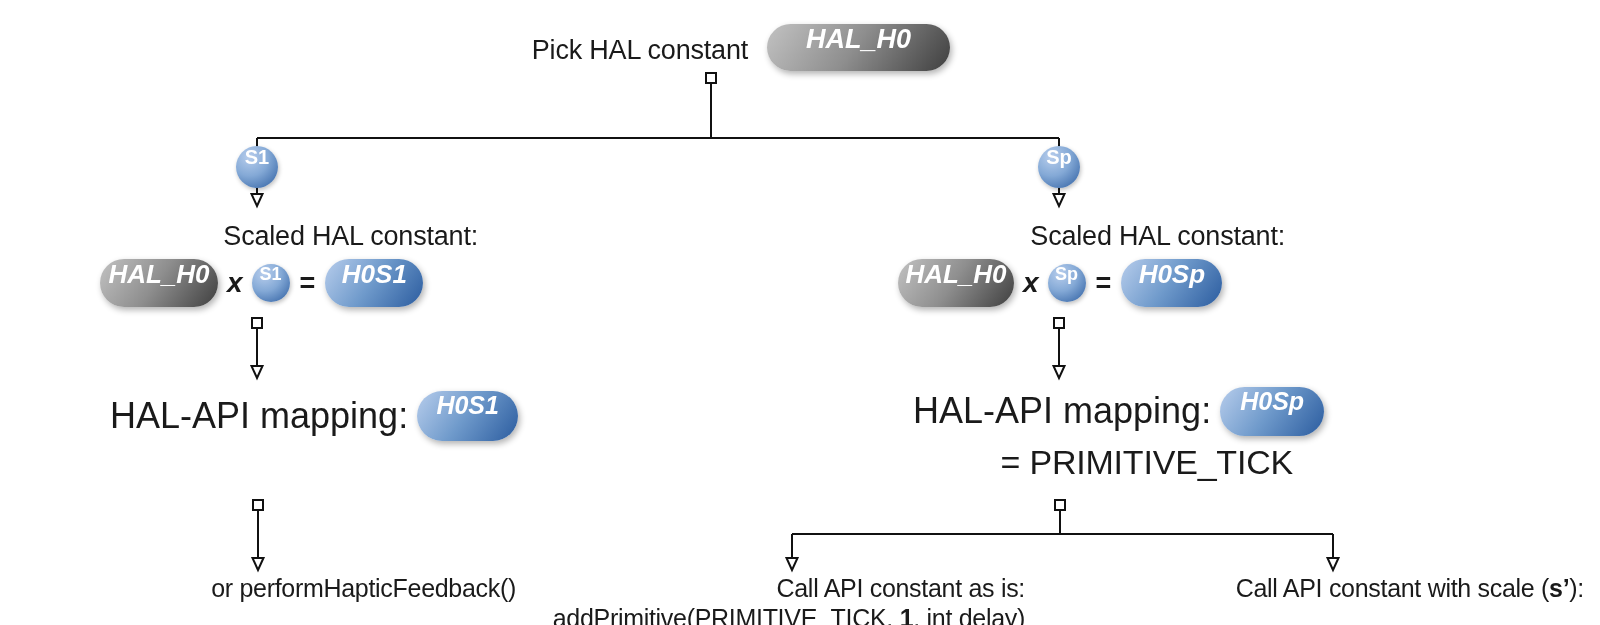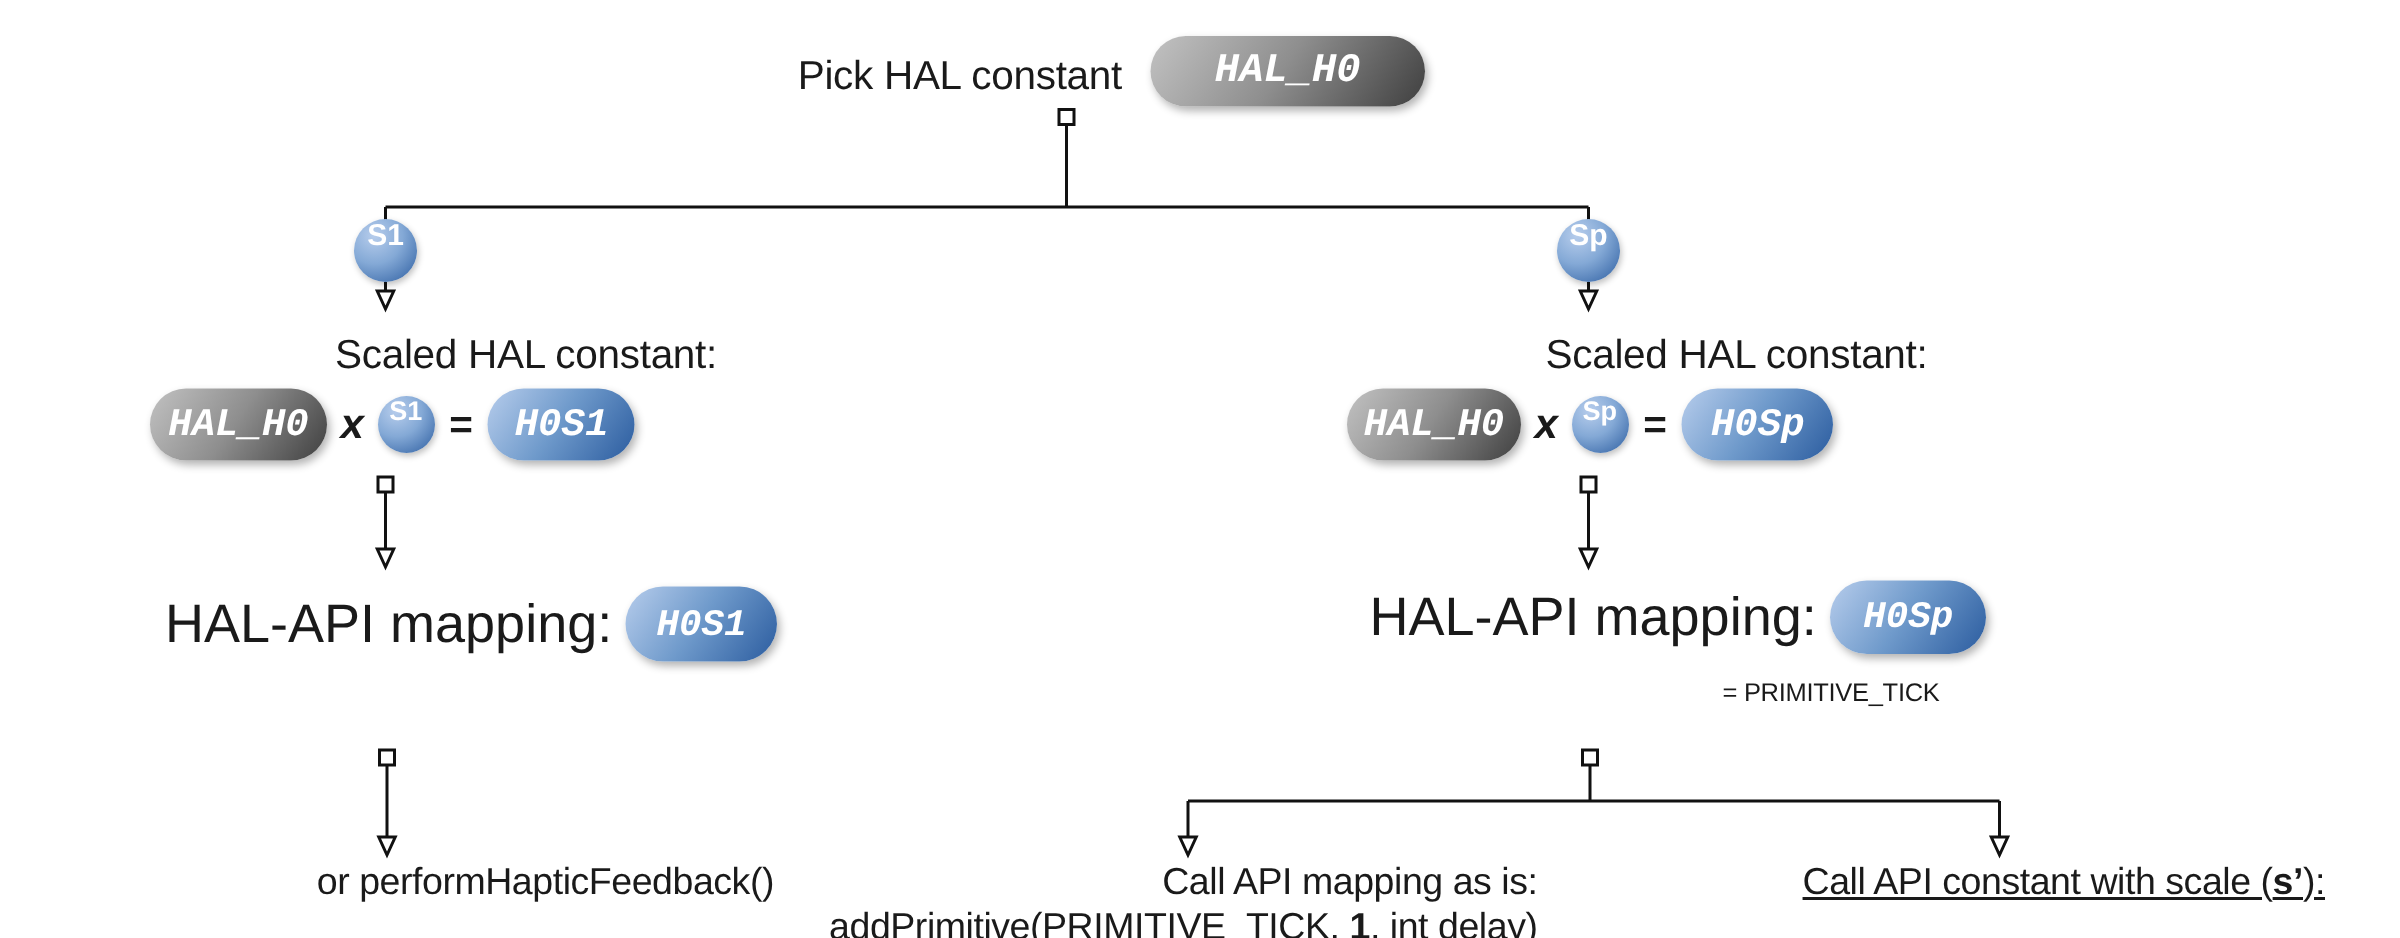--- a/index.html
+++ b/index.html
@@ -8,25 +8,24 @@
     font-family:"Liberation Sans","DejaVu Sans",sans-serif;color:#1a1a1a;margin-top:16px;
   }
   .abs{position:absolute;}
   #connectors{position:absolute;left:0;top:0;width:1600px;height:625px;}
 
   .txt{font-size:26px;line-height:30px;letter-spacing:-0.2px;white-space:nowrap;}
   .center{text-align:right;}
   .right{text-align:right;}
 
   .pill{
-    display:flex;align-items:center;justify-content:center;
+    display:flex;align-items:flex-start;justify-content:center;
     color:#ffffff;font-weight:bold;font-style:italic;
     border-radius:26px;
     box-shadow:2px 3px 6px rgba(0,0,0,0.30);
-    font-family:Liberation Mono, monospace;
   }
   .pill-gray{background:linear-gradient(125deg,var(--gray-light,#c2c2c2) 0%,#8e8e8e 48%,var(--gray-dark,#3f3f3f) 100%);}
   .pill-blue{background:linear-gradient(125deg,var(--blue-light,#b7cdec) 0%,var(--blue-mid,#6f9acb) 48%,var(--blue-dark,#2b5c9f) 100%);}
 
   .badge{
     display:flex;align-items:flex-start;justify-content:center;
     border-radius:50%;color:#ffffff;font-weight:bold;
     background:radial-gradient(circle at 32% 26%,var(--blue-light,#b7cdec) 0%,#84a9d6 45%,var(--blue-dark,#2b5c9f) 100%);
     box-shadow:1px 2px 4px rgba(0,0,0,0.25);
   }
@@ -149,28 +148,28 @@
       <span>H0S1</span>
     </div>
   </div>
 
   <div class="abs maprow" style="left:913px;top:370px;height:50px;">
     <span class="maplabel">HAL-API mapping:</span>
     <div class="pill pill-blue mappill" style="width:104px;height:49px;">
       <span>H0Sp</span>
     </div>
   </div>
-  <div class="abs txt center" style="left:793px;top:431px;width:500px;font-size:17px;">= PRIMITIVE_TICK</div>
+  <div class="abs txt center" style="left:793px;top:431px;width:500px;font-size:34px;">= PRIMITIVE_TICK</div>
 
   <div class="abs calltxt center" style="left:0px;top:557px;width:516px;">
     <div>or performHapticFeedback()</div>
   </div>
 
   <div class="abs calltxt center" style="left:525px;top:557px;width:500px;">
-    <div>Call API mapping as is:</div>
+    <div>Call API constant as is:</div>
     <div><span>addPrimitive(PRIMITIVE_TICK, </span><b>1</b><span>, int delay)</span></div>
   </div>
 
-  <div class="abs calltxt center" style="left:1048px;top:557px;width:502px;text-decoration:underline;">
+  <div class="abs calltxt center" style="left:1082px;top:557px;width:502px;">
     <div><span>Call API constant with scale (</span><b>s’</b><span>):</span></div>
   </div>
 
 </div>
 
 </body></html>

